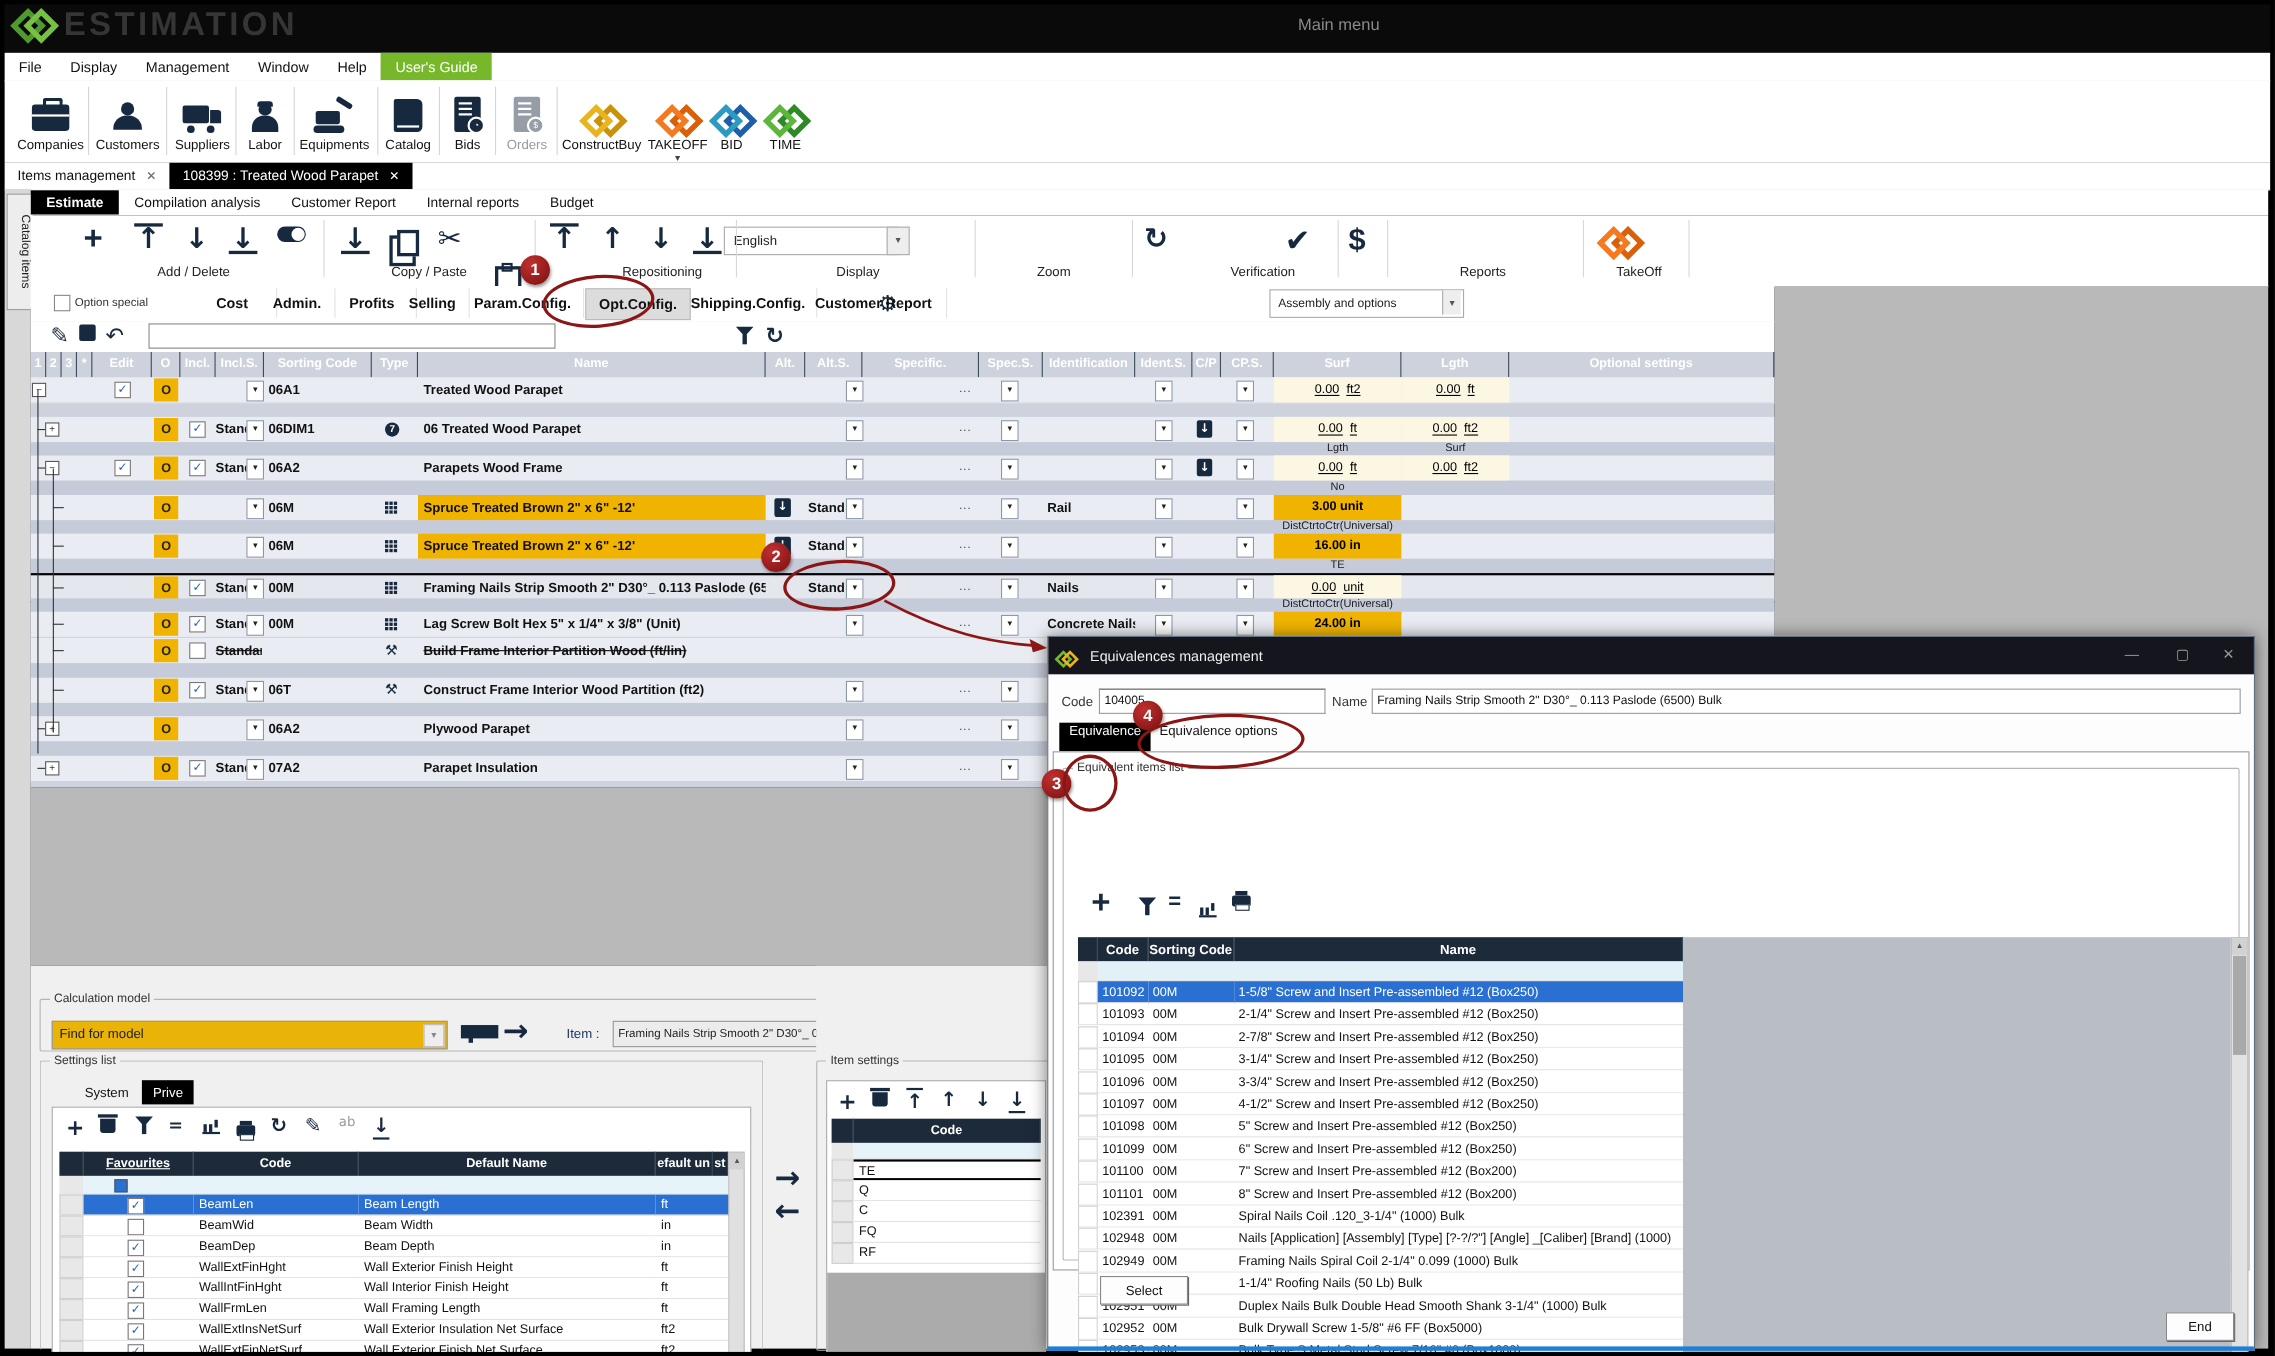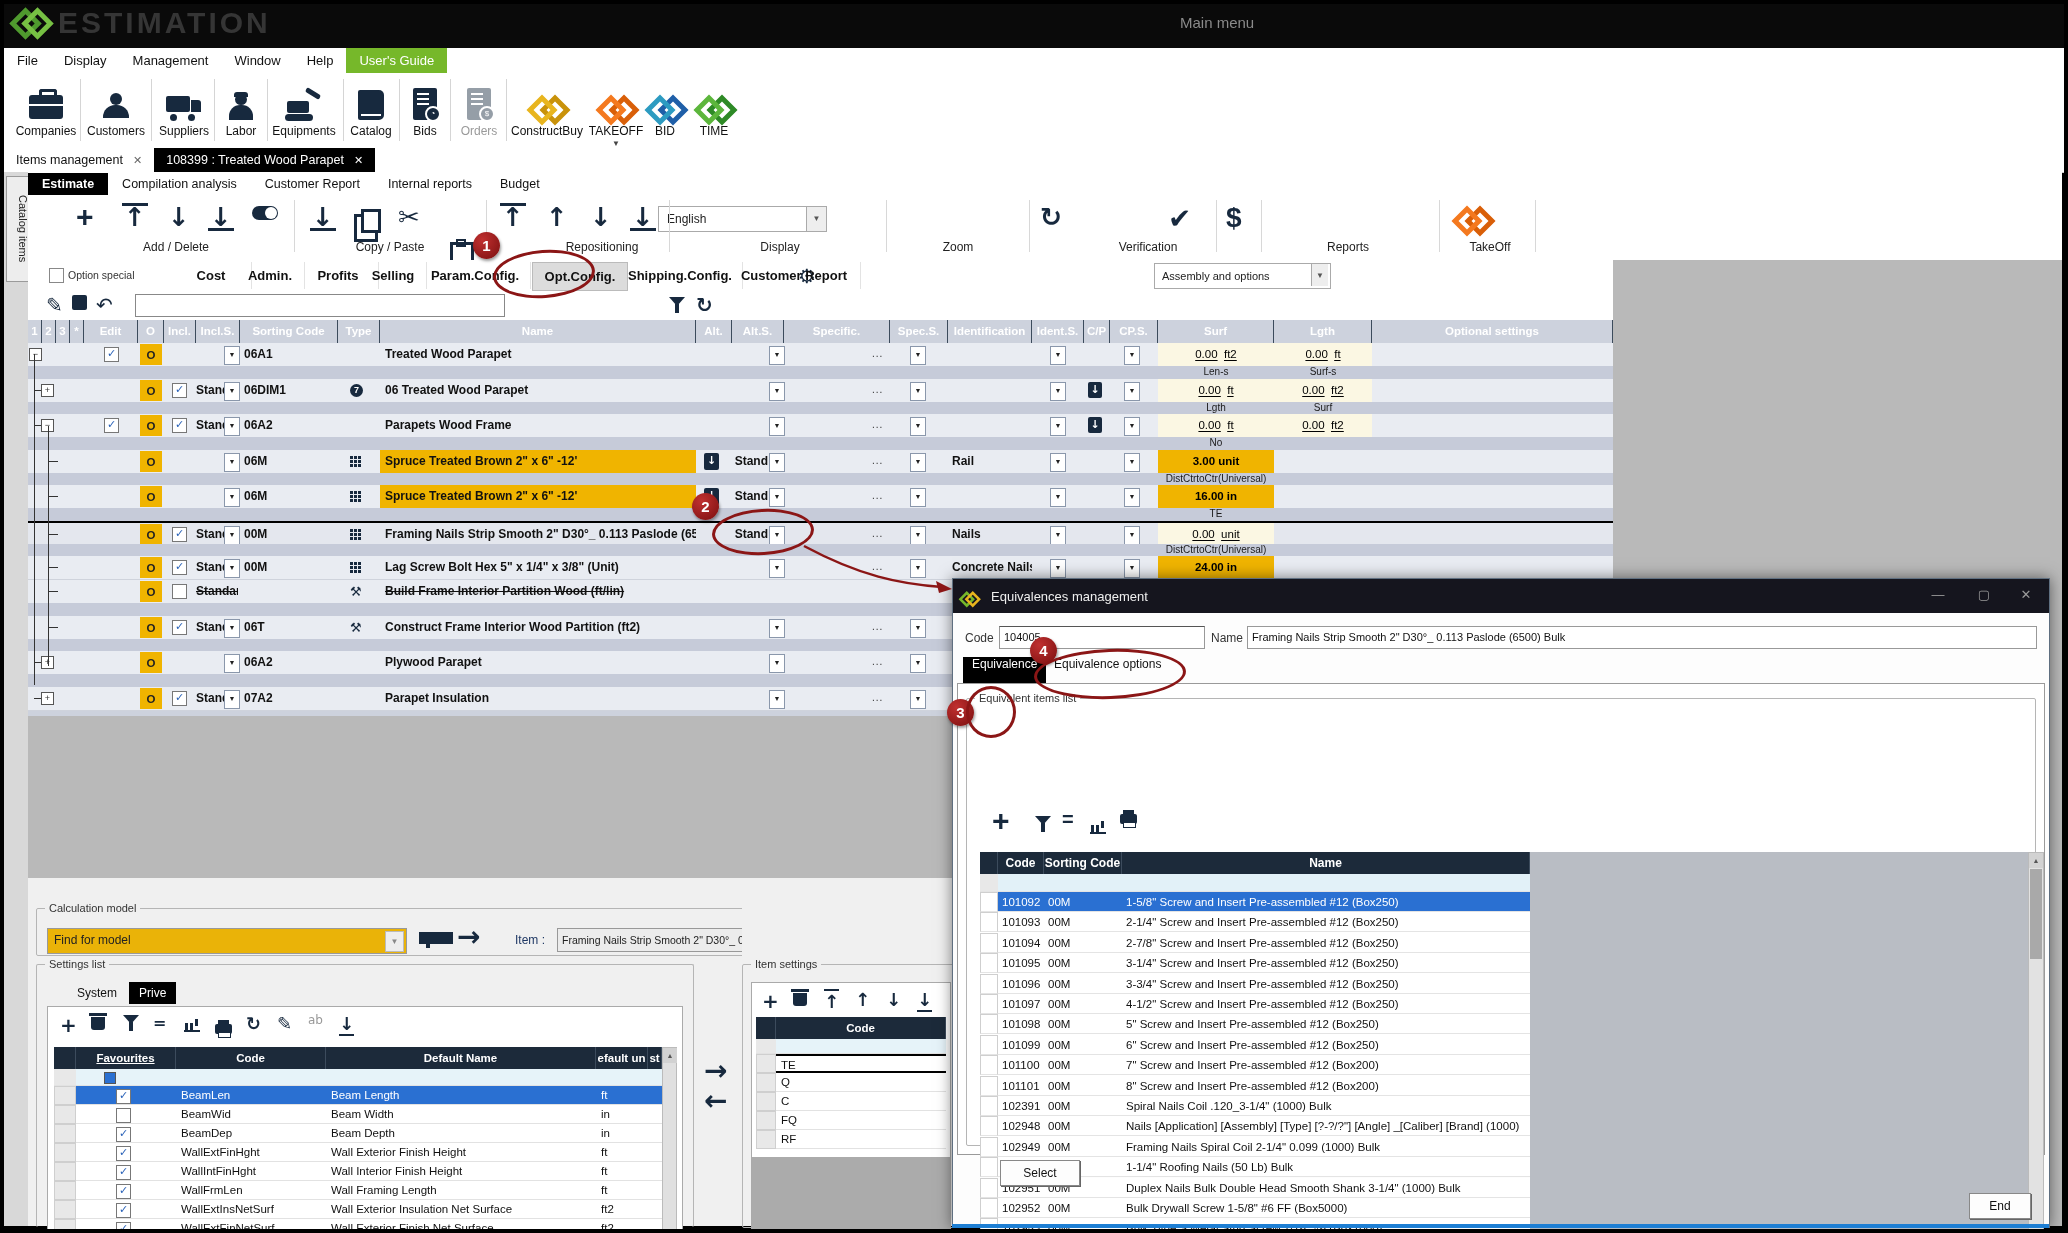--- a/index.html
+++ b/index.html
@@ -497,24 +497,20 @@
         <div class="ddbox" style="left: 196px; top: 3px;">▼</div>
         <div class="cell" style="left: 216px; width: 92px; line-height: 23px;">06A1</div>
         <div class="cell" style="left: 352px; width: 316px; line-height: 23px; padding-left: 5px;">Treated Wood Parapet</div>
         <div class="ddbox" style="left: 741px; top: 3px;">▼</div>
         <div class="dots3" style="left: 844px; top: 5px;">...</div>
         <div class="ddbox" style="left: 882px; top: 3px;">▼</div>
         <div class="ddbox" style="left: 1022px; top: 3px;">▼</div>
         <div class="ddbox" style="left: 1096px; top: 3px;">▼</div>
         <div class="val cream" style="left: 1130px; width: 116px; height: 23px; line-height: 23px;"><u>0.00</u>&nbsp;&nbsp;<u>ft2</u></div>
         <div class="val cream" style="left: 1246px; width: 98px; height: 23px; line-height: 23px;"><u>0.00</u>&nbsp;&nbsp;<u>ft</u></div>
-      </div>
-      <div class="gsub" style="top: 46px; height: 12.5px;">
-        <div class="sl" style="left: 1188px;">Len-s</div>
-        <div class="sl" style="left: 1295px;">Surf-s</div>
       </div>
       <div class="grow" style="top: 58.5px; height: 23px;">
         <div class="treel" style="left: 6px; top: 11px; width: 10px; height: 1px;"></div>
         <div class="exp" style="left: 13px; top: 5px;">+</div>
         <div class="cell ocell" style="left: 112px; width: 22px; height: 21px; top: 1px;">O</div>
         <div class="chk" style="left: 144px; top: 4px;">✓</div>
         <div class="cell" style="left: 168px; width: 42px; line-height: 23px;">Stand</div>
         <div class="ddbox" style="left: 196px; top: 3px;">▼</div>
         <div class="cell" style="left: 216px; width: 92px; line-height: 23px;">06DIM1</div>
         <div class="cell dimic" style="left: 322px; top: 5px;">7</div>

